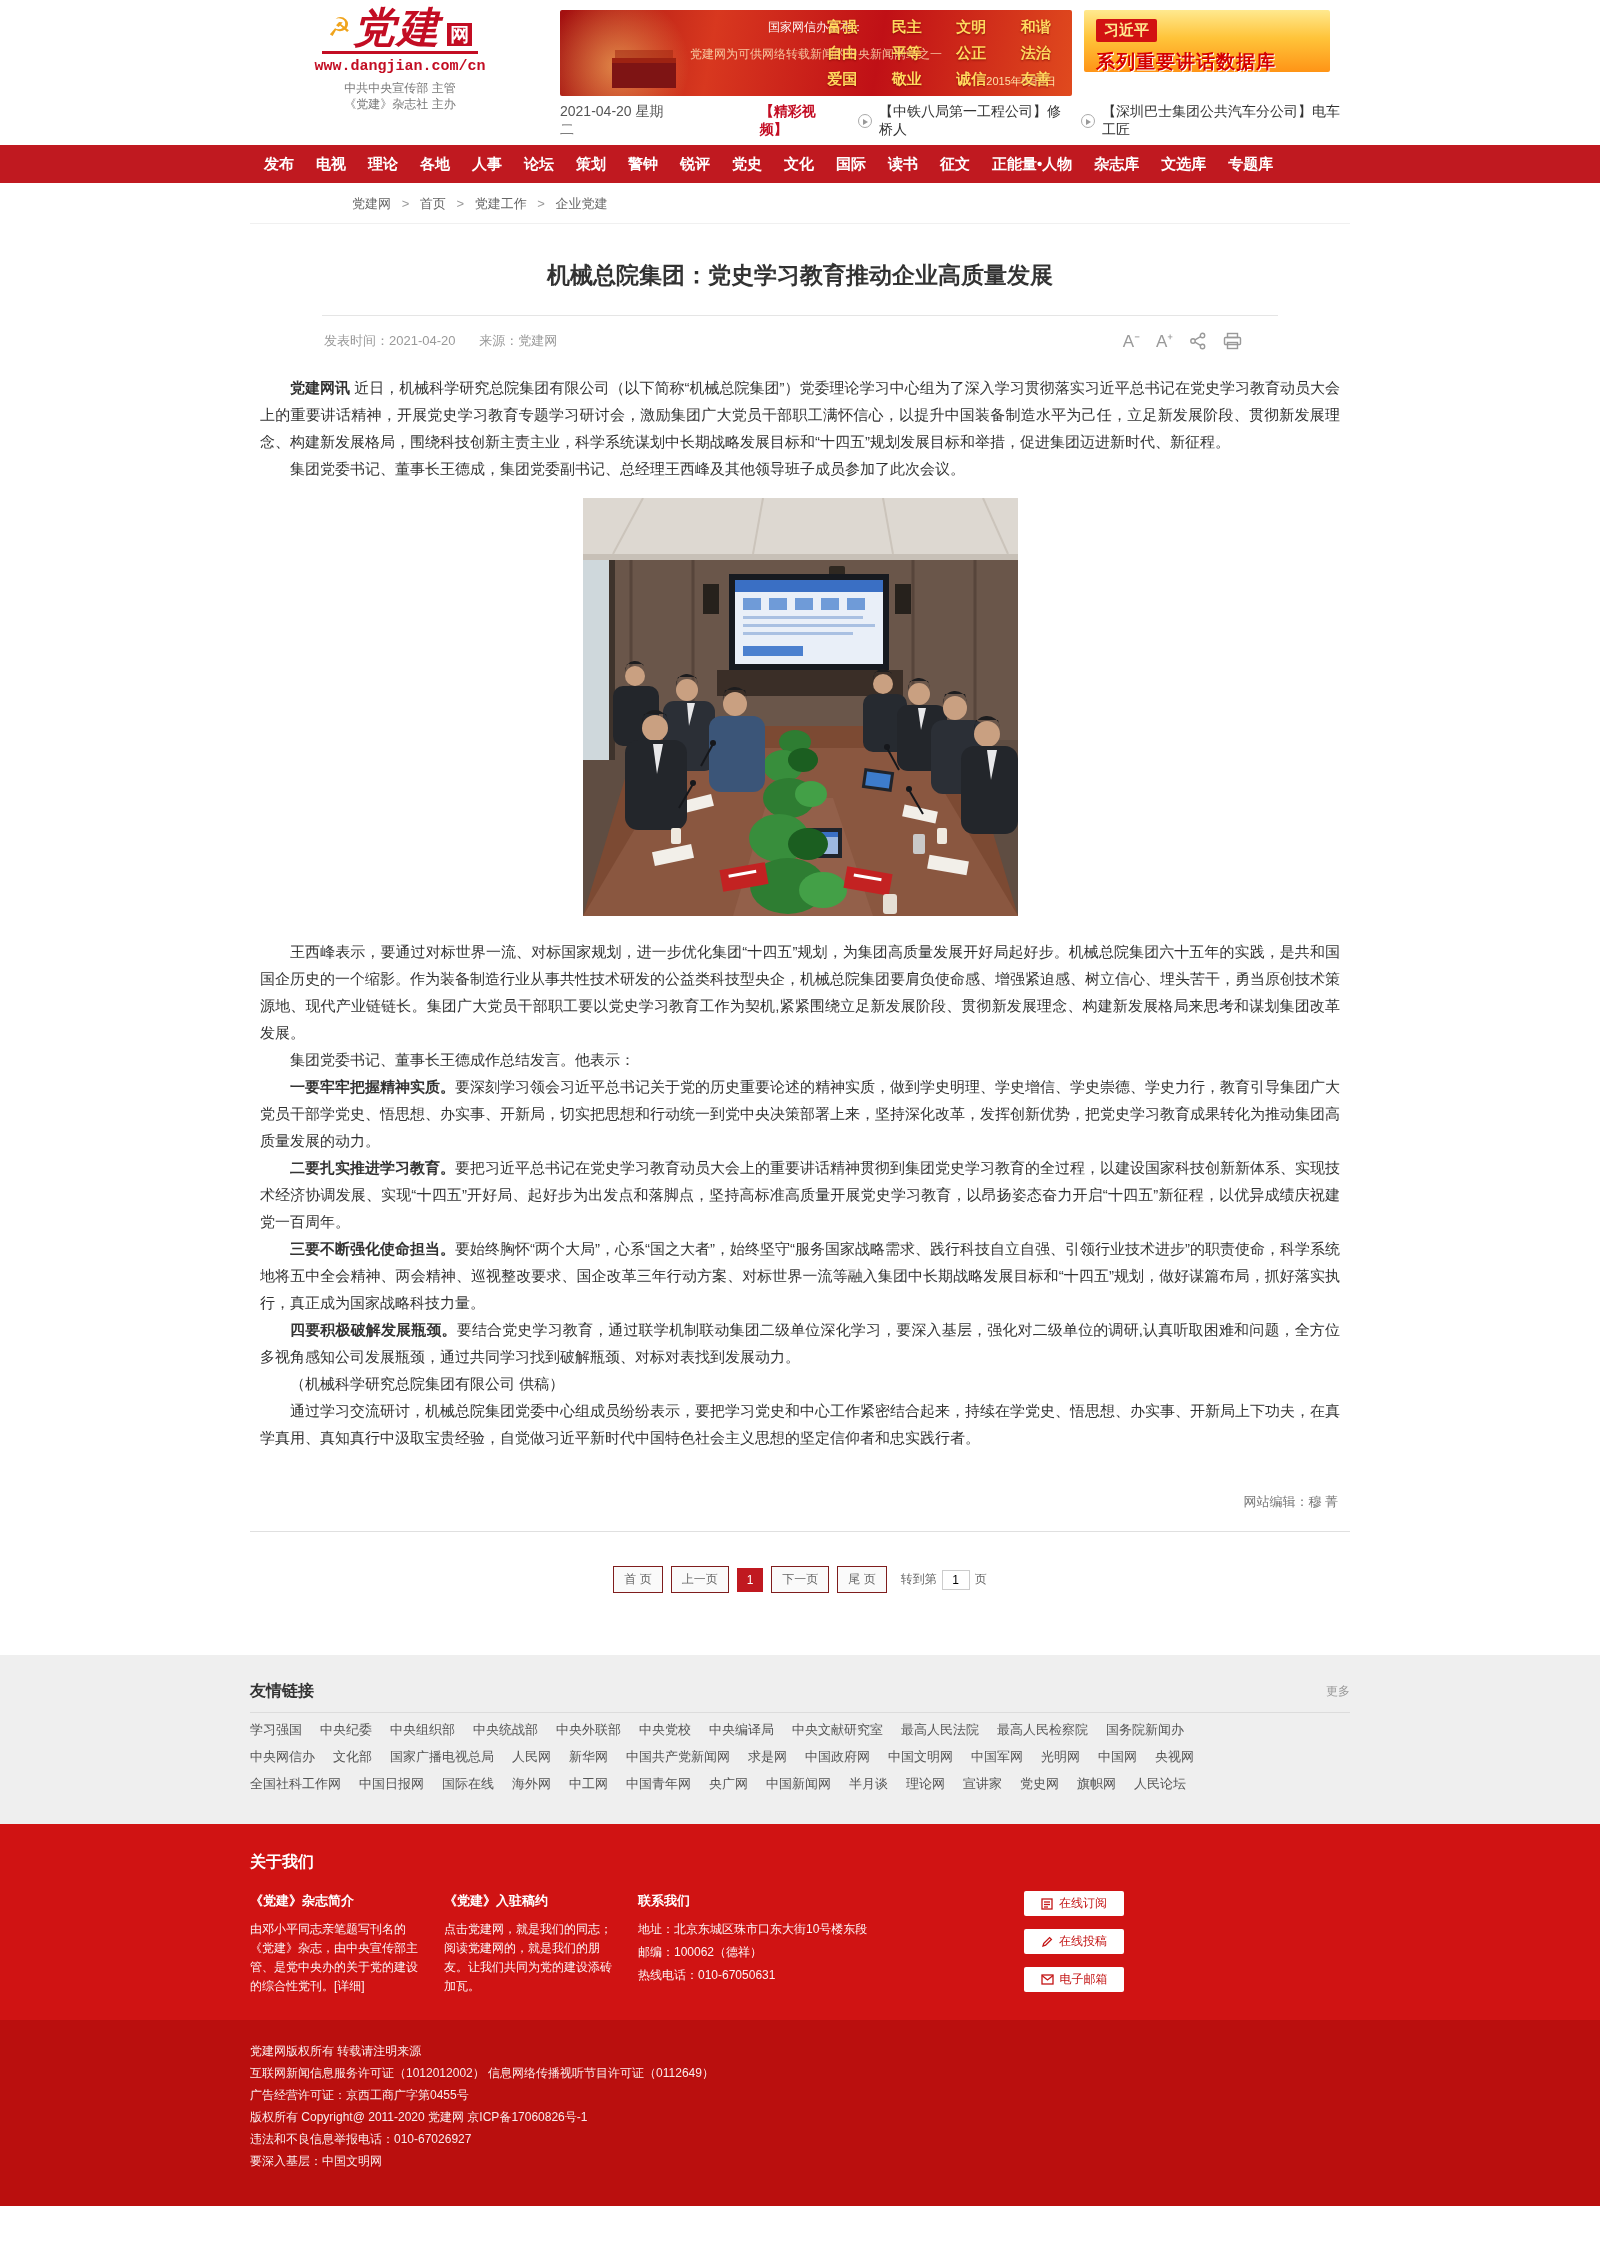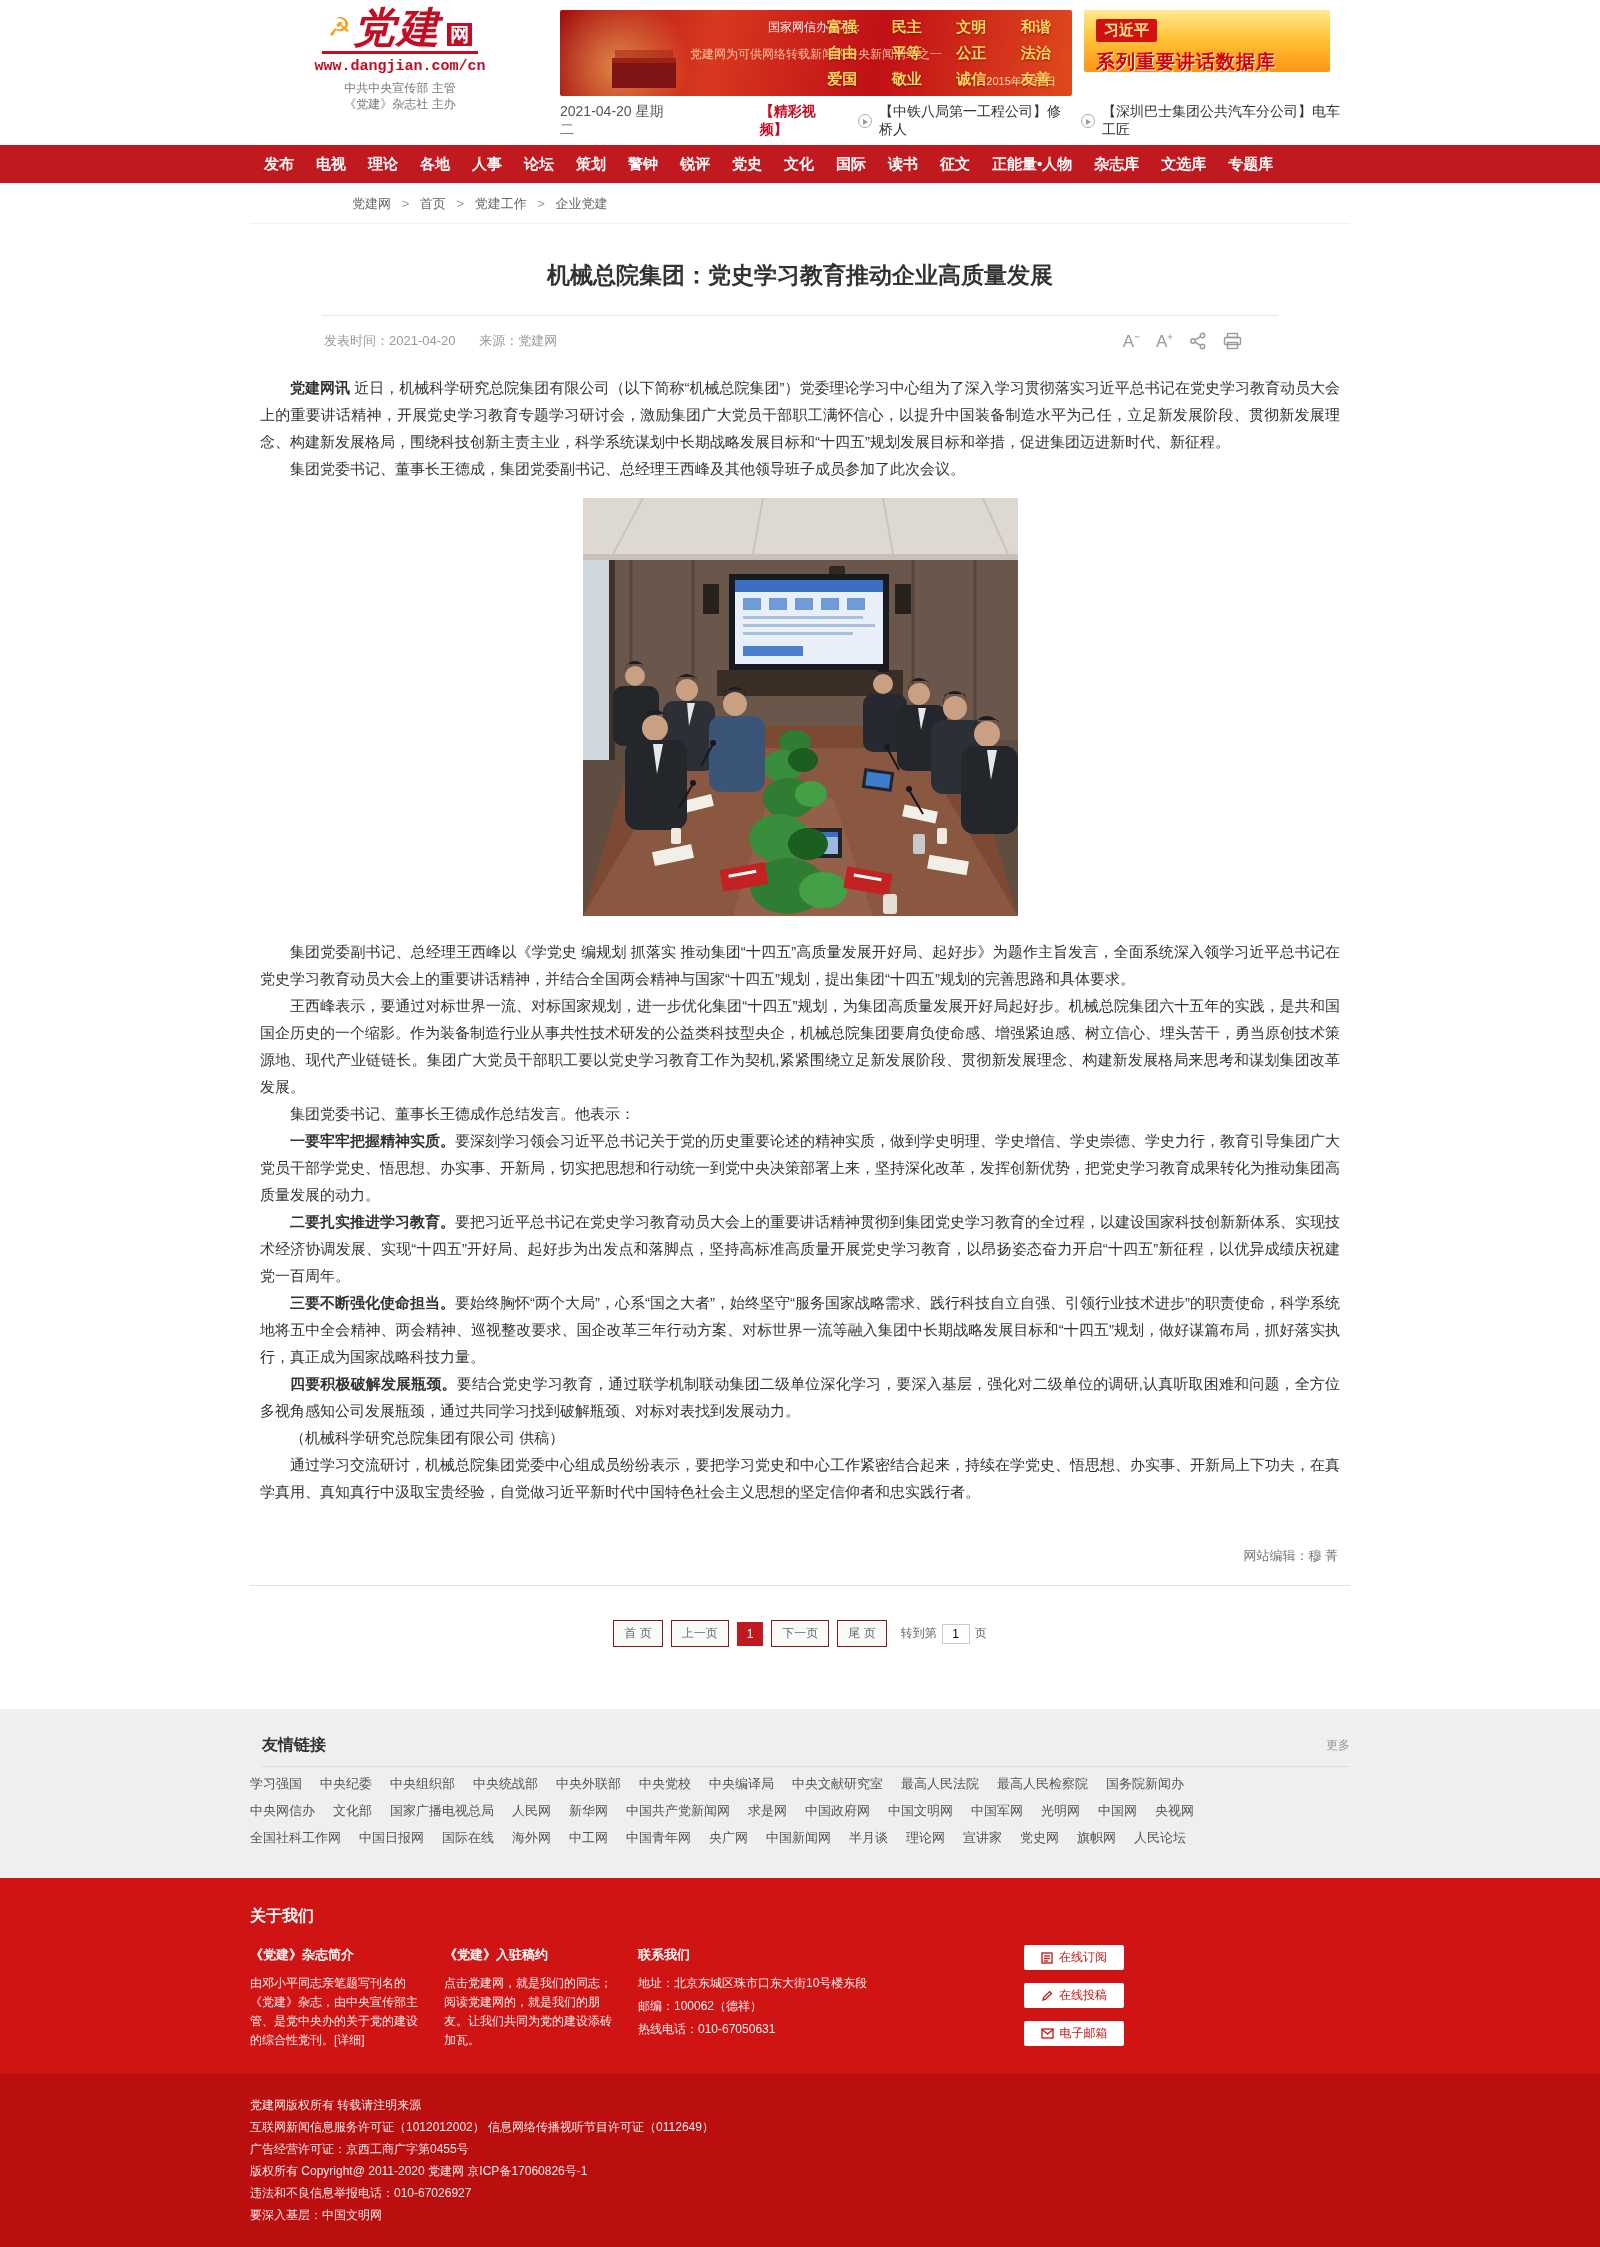--- a/index.html
+++ b/index.html
@@ -82,21 +82,21 @@
 
   .pagination { display: flex; justify-content: center; align-items: center; gap: 8px; padding: 34px 0 62px; font-size: 12px; color: #666; }
   .pg-btn { border: 1px solid #7f1d1d; background: #fafafa; padding: 4px 10px; cursor: pointer; }
   .pg-cur { background: #c01920; border: 1px solid #c01920; color: #fff; padding: 4px 9px; cursor: pointer; }
   .goto { display: flex; align-items: center; gap: 5px; margin-left: 6px; justify-content: center; }
   .goto input { width: 28px; height: 20px; border: 1px solid #ccc; text-align: center; font-size: 12px;
     font-family: "Liberation Sans", sans-serif; }
 
   
   .links-sec { background: #efefef; padding: 26px 0 30px; }
-  .links-head { display: flex; justify-content: space-between; align-items: center; border-bottom: 1px solid #dcdcdc; padding-bottom: 10px; margin-left: 12px; }
+  .links-head { display: flex; justify-content: space-between; align-items: center; border-bottom: 1px solid #dcdcdc; padding-bottom: 10px; }
   .links-title { font-size: 16px; font-weight: bold; color: #333; }
   .links-more { font-size: 12px; color: #999; cursor: pointer; }
   .links-row { margin-top: 7px; font-size: 13px; color: #555; display: flex; flex-wrap: wrap; gap: 0 18px; line-height: 20px; }
   .links-row a { color: #555; text-decoration: none; cursor: pointer; white-space: nowrap; }
 
   
   .footer-top { background: #d01313; color: #fff; padding: 28px 0 24px; }
   .about-title { font-size: 16px; font-weight: bold; padding-bottom: 18px; }
   .footer-cols { display: flex; }
   .fcol { width: 176px; margin-right: 18px; font-size: 12px; line-height: 19px; color: rgba(255,255,255,.95); }
@@ -357,21 +357,20 @@
           <rect x="270" y="378" width="28" height="3" fill="#fff" transform="rotate(10 285 383)"></rect>
         </g>
 
         <rect x="330" y="336" width="12" height="20" rx="2" fill="#c9c9c9"></rect>
         <rect x="354" y="330" width="10" height="16" rx="2" fill="#efe9df"></rect>
         <rect x="88" y="330" width="10" height="16" rx="2" fill="#efe9df"></rect>
         <rect x="300" y="396" width="14" height="20" rx="3" fill="#e6dfd4"></rect>
       </svg>
     </div>
 
-    <p class="para"><b></b><span>集团党委副书记、总经理王西峰以《学党史 编规划 抓落实 推动集团“十四五”高质量发展开好局、起好步》为题作主旨发言，全面系统深入领学习近平总书记在党史学习教育动员大会上的重要讲话精神，并结合全国两会精神与国家“十四五”规划，提出集团“十四五”规划的完善思路和具体要求。</span></p>
     <p class="para"><b></b><span>王西峰表示，要通过对标世界一流、对标国家规划，进一步优化集团“十四五”规划，为集团高质量发展开好局起好步。机械总院集团六十五年的实践，是共和国国企历史的一个缩影。作为装备制造行业从事共性技术研发的公益类科技型央企，机械总院集团要肩负使命感、增强紧迫感、树立信心、埋头苦干，勇当原创技术策源地、现代产业链链长。集团广大党员干部职工要以党史学习教育工作为契机,紧紧围绕立足新发展阶段、贯彻新发展理念、构建新发展格局来思考和谋划集团改革发展。</span></p>
     <p class="para"><b></b><span>集团党委书记、董事长王德成作总结发言。他表示：</span></p>
     <p class="para"><b>一要牢牢把握精神实质。</b><span>要深刻学习领会习近平总书记关于党的历史重要论述的精神实质，做到学史明理、学史增信、学史崇德、学史力行，教育引导集团广大党员干部学党史、悟思想、办实事、开新局，切实把思想和行动统一到党中央决策部署上来，坚持深化改革，发挥创新优势，把党史学习教育成果转化为推动集团高质量发展的动力。</span></p>
     <p class="para"><b>二要扎实推进学习教育。</b><span>要把习近平总书记在党史学习教育动员大会上的重要讲话精神贯彻到集团党史学习教育的全过程，以建设国家科技创新新体系、实现技术经济协调发展、实现“十四五”开好局、起好步为出发点和落脚点，坚持高标准高质量开展党史学习教育，以昂扬姿态奋力开启“十四五”新征程，以优异成绩庆祝建党一百周年。</span></p>
     <p class="para"><b>三要不断强化使命担当。</b><span>要始终胸怀“两个大局”，心系“国之大者”，始终坚守“服务国家战略需求、践行科技自立自强、引领行业技术进步”的职责使命，科学系统地将五中全会精神、两会精神、巡视整改要求、国企改革三年行动方案、对标世界一流等融入集团中长期战略发展目标和“十四五”规划，做好谋篇布局，抓好落实执行，真正成为国家战略科技力量。</span></p>
     <p class="para"><b>四要积极破解发展瓶颈。</b><span>要结合党史学习教育，通过联学机制联动集团二级单位深化学习，要深入基层，强化对二级单位的调研,认真听取困难和问题，全方位多视角感知公司发展瓶颈，通过共同学习找到破解瓶颈、对标对表找到发展动力。</span></p>
     <p class="para"><b></b><span>（机械科学研究总院集团有限公司 供稿）</span></p>
     <p class="para"><b></b><span>通过学习交流研讨，机械总院集团党委中心组成员纷纷表示，要把学习党史和中心工作紧密结合起来，持续在学党史、悟思想、办实事、开新局上下功夫，在真学真用、真知真行中汲取宝贵经验，自觉做习近平新时代中国特色社会主义思想的坚定信仰者和忠实践行者。</span></p>
   </div>
 

